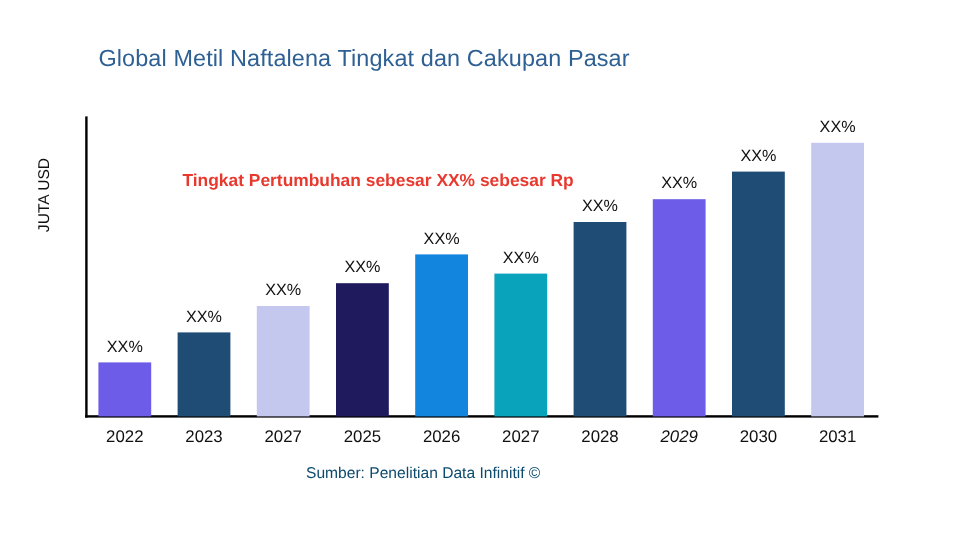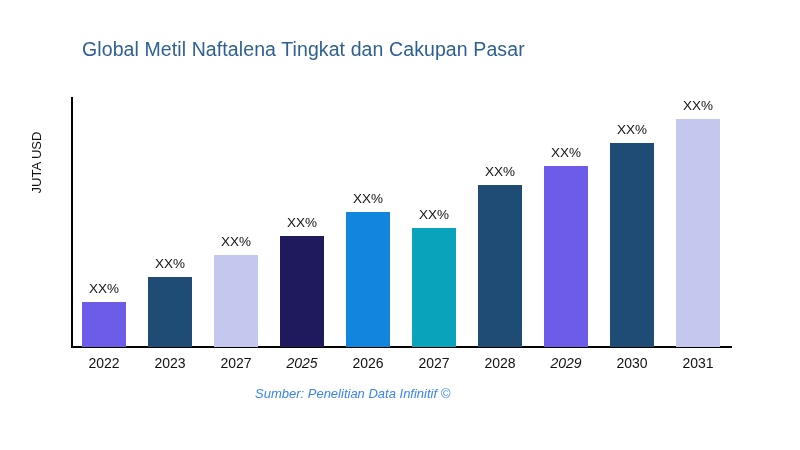--- a/index.html
+++ b/index.html
@@ -94,37 +94,37 @@
     top: 355px;
     text-align: center;
     font-size: 14px;
     color: #111111;
   }
   .source-note {
     position: absolute;
     left: 255px;
     top: 386px;
     font-size: 13px;
-    color: #3b82f6;
+    color: #0c4a6e;
     white-space: nowrap;
-    font-style: italic;
   }
 </style>
 </head>
 <body>
 
 <div class="figure">
 
   <div class="chart-title">Global Metil Naftalena Tingkat dan Cakupan Pasar</div>
 
   <div class="y-axis-label">JUTA USD</div>
 
   <div class="axis-y-line"></div>
   <div class="axis-x-line"></div>
 
+  <div class="annotation">Tingkat Pertumbuhan sebesar XX% sebesar Rp</div>
 
   <div class="bars-layer" id="bars-layer">
       <div class="bar-group" style="left: 82px; width: 44px; height: 45px;">
         <div class="bar-value">XX%</div>
         <div class="bar" style="height: 100%; background: rgb(108, 92, 231);"></div>
       </div>
       <div class="tick-label" style="left: 71px; width: 66px;">2022</div>
       <div class="bar-group" style="left: 148px; width: 44px; height: 70px;">
         <div class="bar-value">XX%</div>
         <div class="bar" style="height: 100%; background: rgb(31, 76, 117);"></div>
@@ -132,21 +132,21 @@
       <div class="tick-label" style="left: 137px; width: 66px;">2023</div>
       <div class="bar-group" style="left: 214px; width: 44px; height: 92px;">
         <div class="bar-value">XX%</div>
         <div class="bar" style="height: 100%; background: rgb(197, 200, 238);"></div>
       </div>
       <div class="tick-label" style="left: 203px; width: 66px;">2027</div>
       <div class="bar-group" style="left: 280px; width: 44px; height: 111px;">
         <div class="bar-value">XX%</div>
         <div class="bar" style="height: 100%; background: rgb(31, 26, 94);"></div>
       </div>
-      <div class="tick-label" style="left: 269px; width: 66px; font-style: italic;">2025</div>
+      <div class="tick-label" style="left: 269px; width: 66px;">2025</div>
       <div class="bar-group" style="left: 346px; width: 44px; height: 135px;">
         <div class="bar-value">XX%</div>
         <div class="bar" style="height: 100%; background: rgb(18, 133, 222);"></div>
       </div>
       <div class="tick-label" style="left: 335px; width: 66px;">2026</div>
       <div class="bar-group" style="left: 412px; width: 44px; height: 119px;">
         <div class="bar-value">XX%</div>
         <div class="bar" style="height: 100%; background: rgb(10, 163, 188);"></div>
       </div>
       <div class="tick-label" style="left: 401px; width: 66px;">2027</div>

